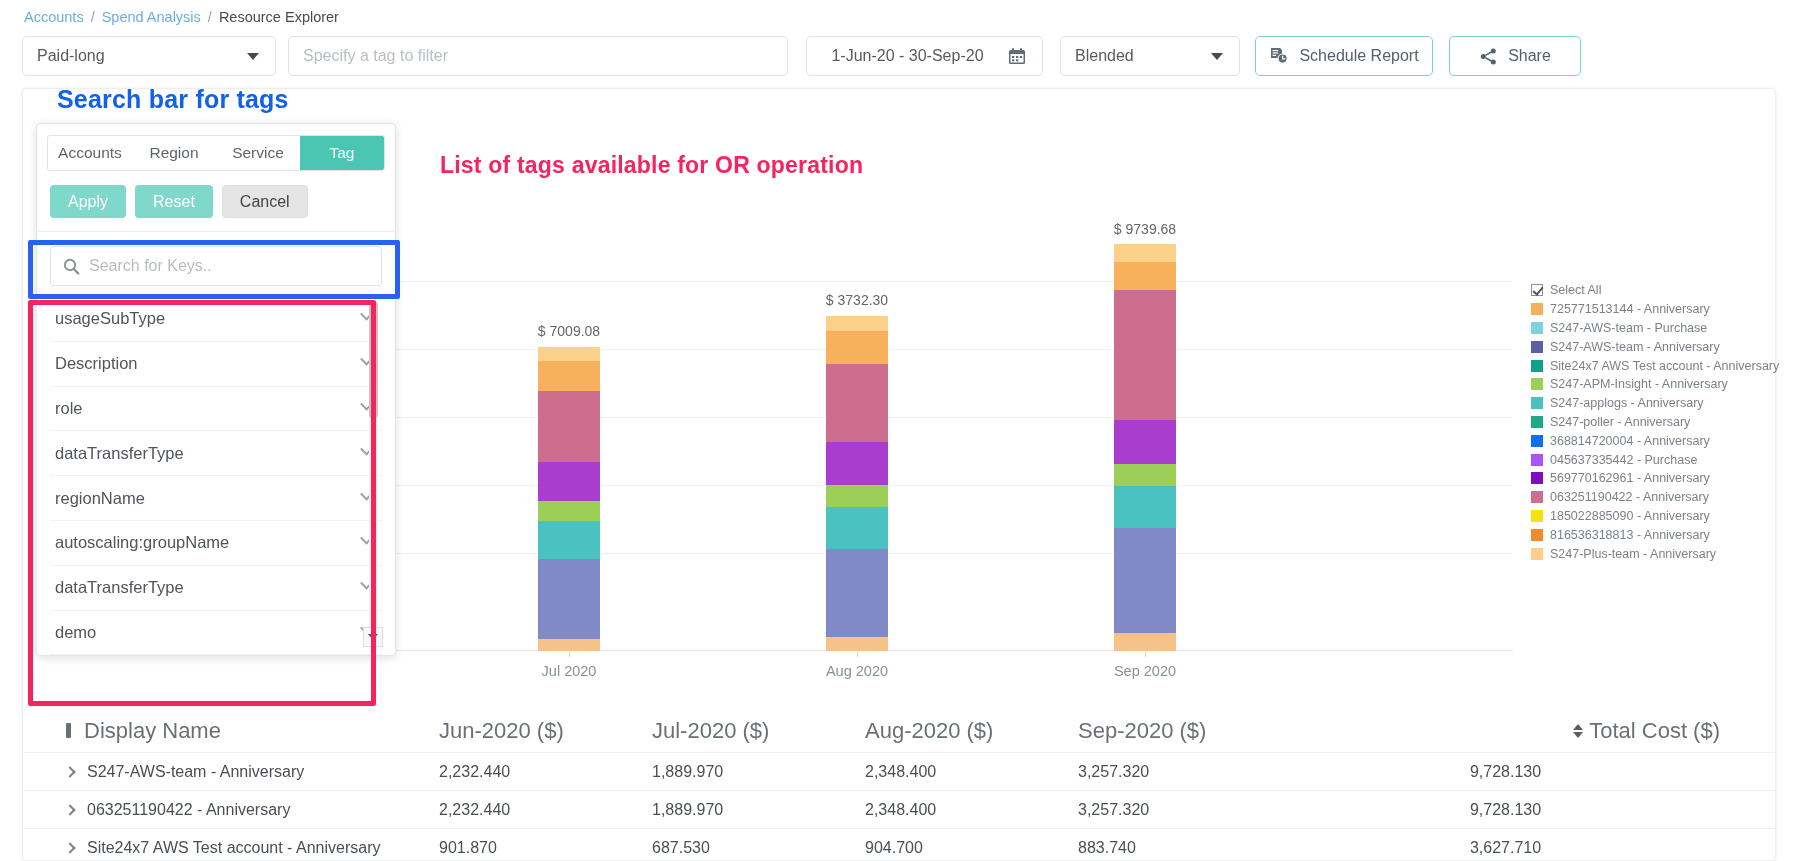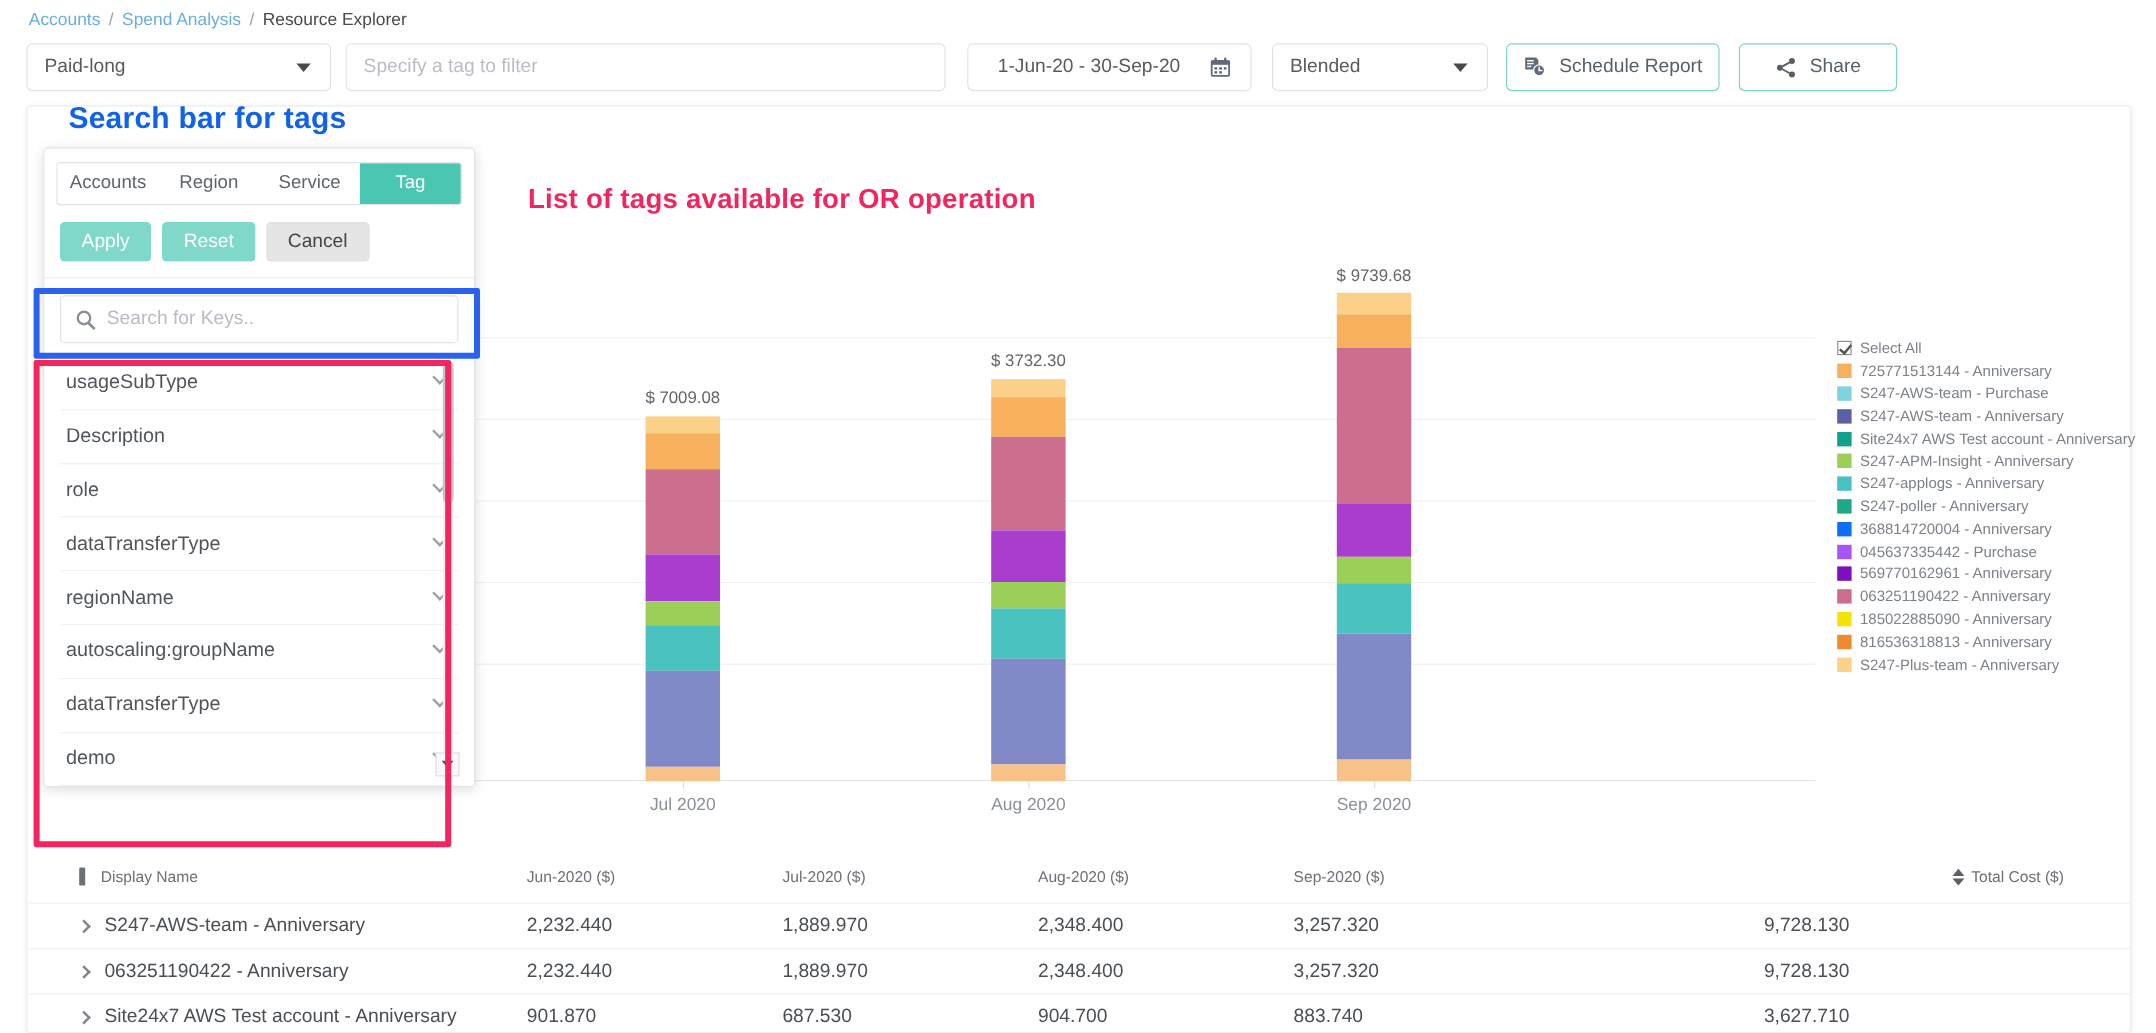--- a/index.html
+++ b/index.html
@@ -172,21 +172,21 @@
     width: 4px; height: 8px; border-right: 2px solid #555; border-bottom: 2px solid #555;
     transform: rotate(40deg);
   }
 
   
   .table { position: absolute; left: 1px; top: 620px; width: 1752px; }
   .thead, .trow {
     display: flex; align-items: center;
     border-bottom: 1px solid #eef0f2;
   }
-  .thead { height: 44px; font-size: 13px; color: #6b7076; }
+  .thead { height: 44px; font-size: 22px; color: #6b7076; }
   .trow  { height: 38px; font-size: 16px; color: #4a4f55; }
   .c-name  { width: 415px; padding-left: 42px; display: flex; align-items: center; gap: 13px; }
   .c-num   { width: 213px; text-align: left; }
   .c-total { flex: 1; text-align: center; padding-right: 56px; }
   .thead .c-total { display: flex; align-items: center; justify-content: flex-end; gap: 6px; }
   .arrow-expand {
     width: 8px; height: 8px;
     border-right: 2px solid #7e848b; border-top: 2px solid #7e848b;
     transform: rotate(45deg);
   }

